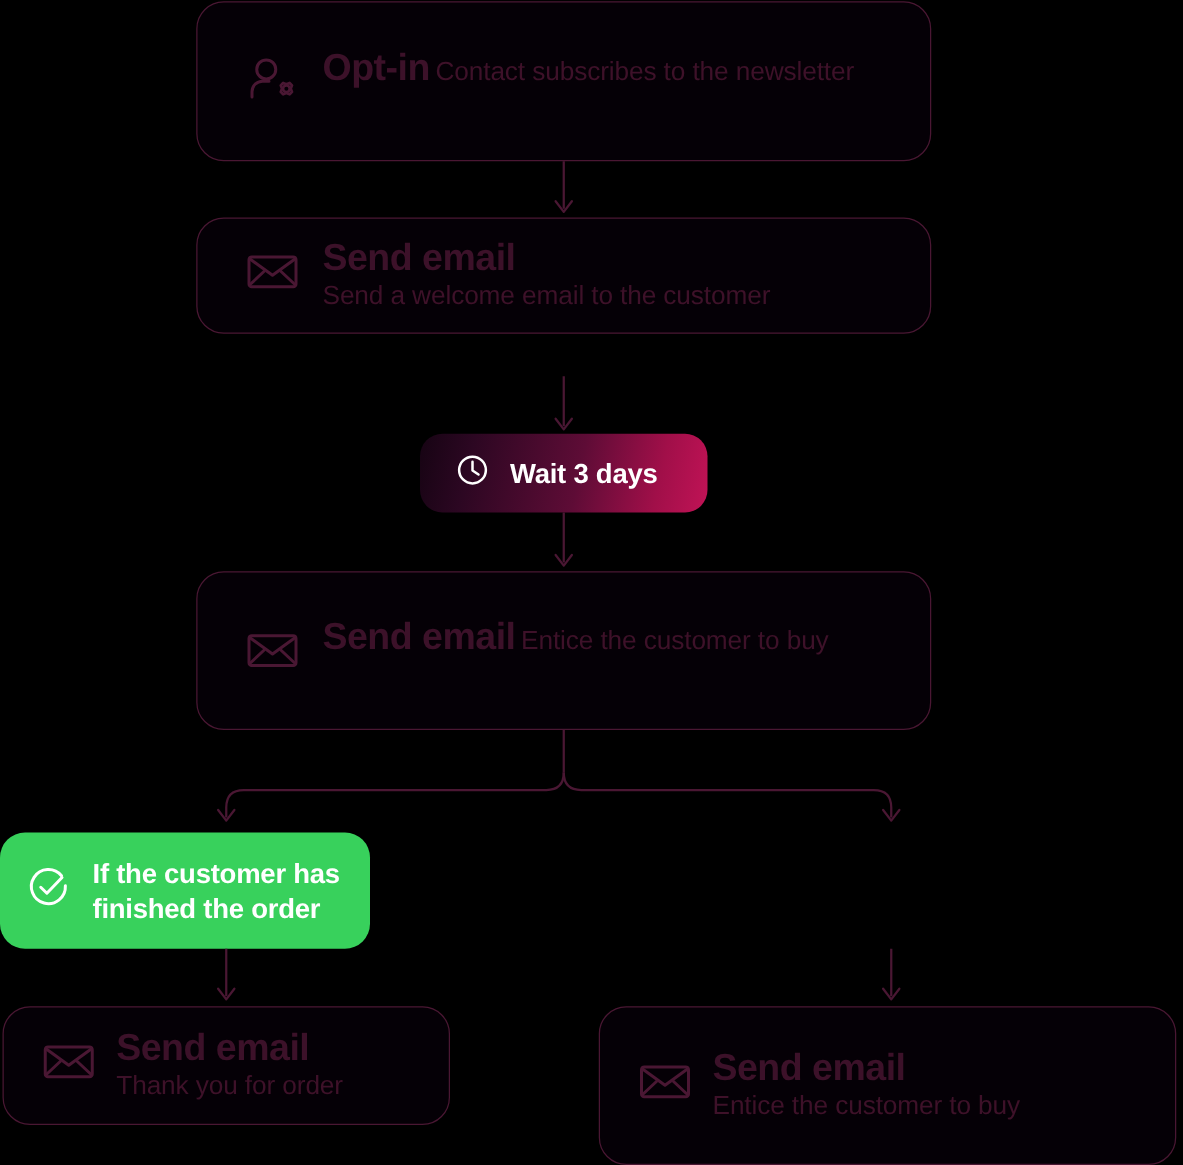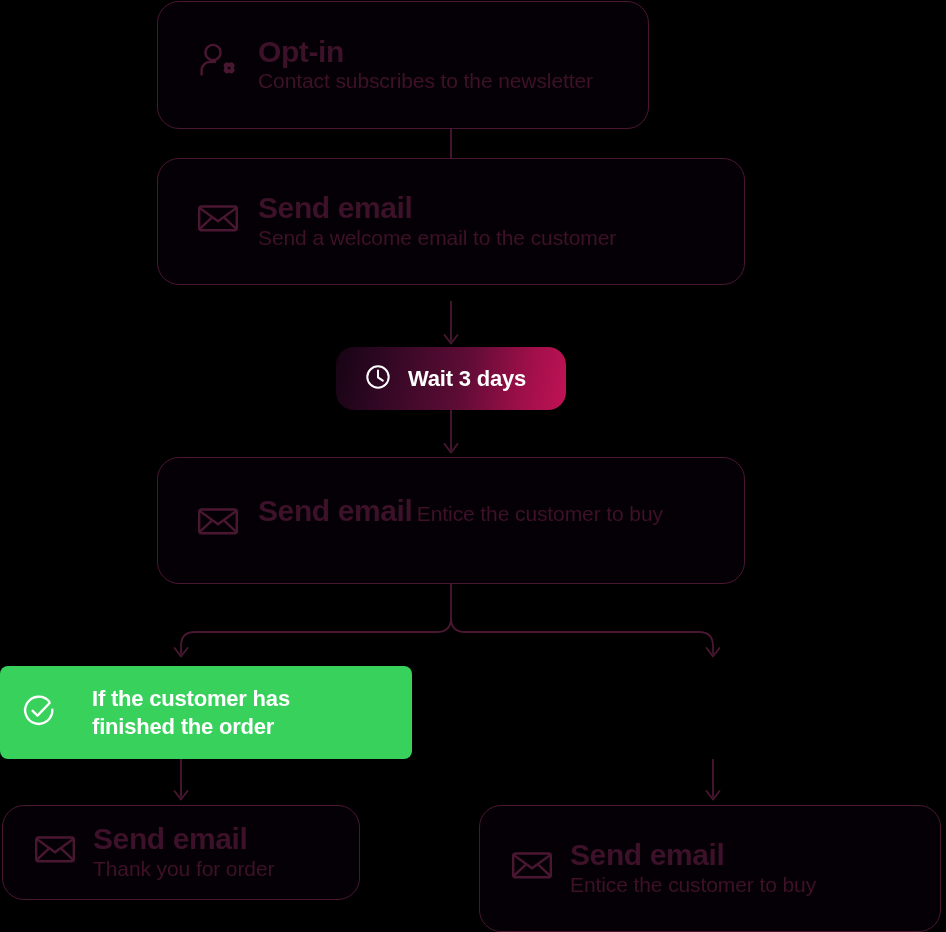--- a/index.html
+++ b/index.html
@@ -93,21 +93,21 @@
     position: absolute;
     pointer-events: none;
   }
   .conn svg { display: block; overflow: visible; }
 </style>
 </head>
 <body>
 
 <div id="canvas">
 
-  <div class="node" style="left:157px; top:1px; width:492px; height:128px;">
+  <div class="node" style="left:157px; top:1px; width:588px; height:128px;">
     <div class="node-inner">
       <span class="node-icon">
         <svg width="44" height="44" viewBox="0 0 44 44" fill="none">
           <circle cx="17" cy="12.5" r="7.6" stroke="#4A1733" stroke-width="2.4"></circle>
           <path d="M5.6 34.5v-4.2c0-4.6 3.8-8.4 8.4-8.4h5.2" stroke="#4A1733" stroke-width="2.4" stroke-linecap="round"></path>
           <path d="M30.5 23.4l2.6 1.0 2.6-1.0 1.9 1.9-1.0 2.6 1.0 2.6-1.9 1.9-2.6-1.0-2.6 1.0-1.9-1.9 1.0-2.6-1.0-2.6z" stroke="#4A1733" stroke-width="2.2" stroke-linejoin="round"></path>
           <circle cx="33.1" cy="28.0" r="2.7" stroke="#4A1733" stroke-width="2.2"></circle>
         </svg>
       </span>
       <span class="node-text">
@@ -117,21 +117,21 @@
     </div>
   </div>
 
   <div class="conn" style="left:440px; top:129px; width:22px; height:46px;">
     <svg width="22" height="46" viewBox="0 0 22 46">
       <path d="M11 0 V 38" stroke="#4A1733" stroke-width="1.8" fill="none"></path>
       <path d="M4.5 32 L11 40.5 L17.5 32" stroke="#4A1733" stroke-width="1.8" fill="none" stroke-linecap="round" stroke-linejoin="round"></path>
     </svg>
   </div>
 
-  <div class="node" style="left:157px; top:158px; width:588px; height:127px;">
+  <div class="node" style="left:157px; top:174px; width:588px; height:93px;">
     <div class="node-inner">
       <span class="node-icon">
         <svg width="44" height="44" viewBox="0 0 44 44" fill="none">
           <rect x="3.2" y="10.5" width="37.6" height="23.8" rx="2.2" stroke="#4A1733" stroke-width="2.4"></rect>
           <path d="M3.2 11.6 L22 25.2 L40.8 11.6" stroke="#4A1733" stroke-width="2.4" fill="none" stroke-linejoin="round"></path>
           <path d="M3.2 33.4 L15.8 21.6 M40.8 33.4 L28.2 21.6" stroke="#4A1733" stroke-width="2.4" fill="none" stroke-linejoin="round"></path>
         </svg>
       </span>
       <span class="node-text">
         <span class="node-title">Send email</span>
@@ -186,21 +186,21 @@
       <path d="M451 0 V 34" stroke="#4A1733" stroke-width="1.8" fill="none"></path>
 
       <path d="M451 34 Q 451 48 437 48 L 195 48 Q 181 48 181 62 L 181 70" stroke="#4A1733" stroke-width="1.8" fill="none"></path>
       <path d="M174.5 64 L181 72.5 L187.5 64" stroke="#4A1733" stroke-width="1.8" fill="none" stroke-linecap="round" stroke-linejoin="round"></path>
 
       <path d="M451 34 Q 451 48 465 48 L 699 48 Q 713 48 713 62 L 713 70" stroke="#4A1733" stroke-width="1.8" fill="none"></path>
       <path d="M706.5 64 L713 72.5 L719.5 64" stroke="#4A1733" stroke-width="1.8" fill="none" stroke-linecap="round" stroke-linejoin="round"></path>
     </svg>
   </div>
 
-  <div class="pill pill-green" style="left:0px; top:666px; width:412px; height:93px; border-radius:8px; padding:0 22px; gap:36px;">
+  <div class="pill pill-green" style="left:0px; top:666px; width:296px; height:93px; border-radius:20px; padding:0 22px; gap:18px;">
     <span class="pill-icon">
       <svg width="34" height="34" viewBox="0 0 34 34" fill="none">
         <path d="M30.3 15.6 A13.6 13.6 0 1 1 27.2 7.6" stroke="#FFFFFF" stroke-width="2.4" fill="none" stroke-linecap="round"></path>
         <path d="M10.6 16.8 L15.5 21.6 L27.6 9.0" stroke="#FFFFFF" stroke-width="2.4" fill="none" stroke-linecap="round" stroke-linejoin="round"></path>
       </svg>
     </span>
     <span class="pill-label" style="max-width:262px;">If the customer has finished the order</span>
   </div>
 
 

